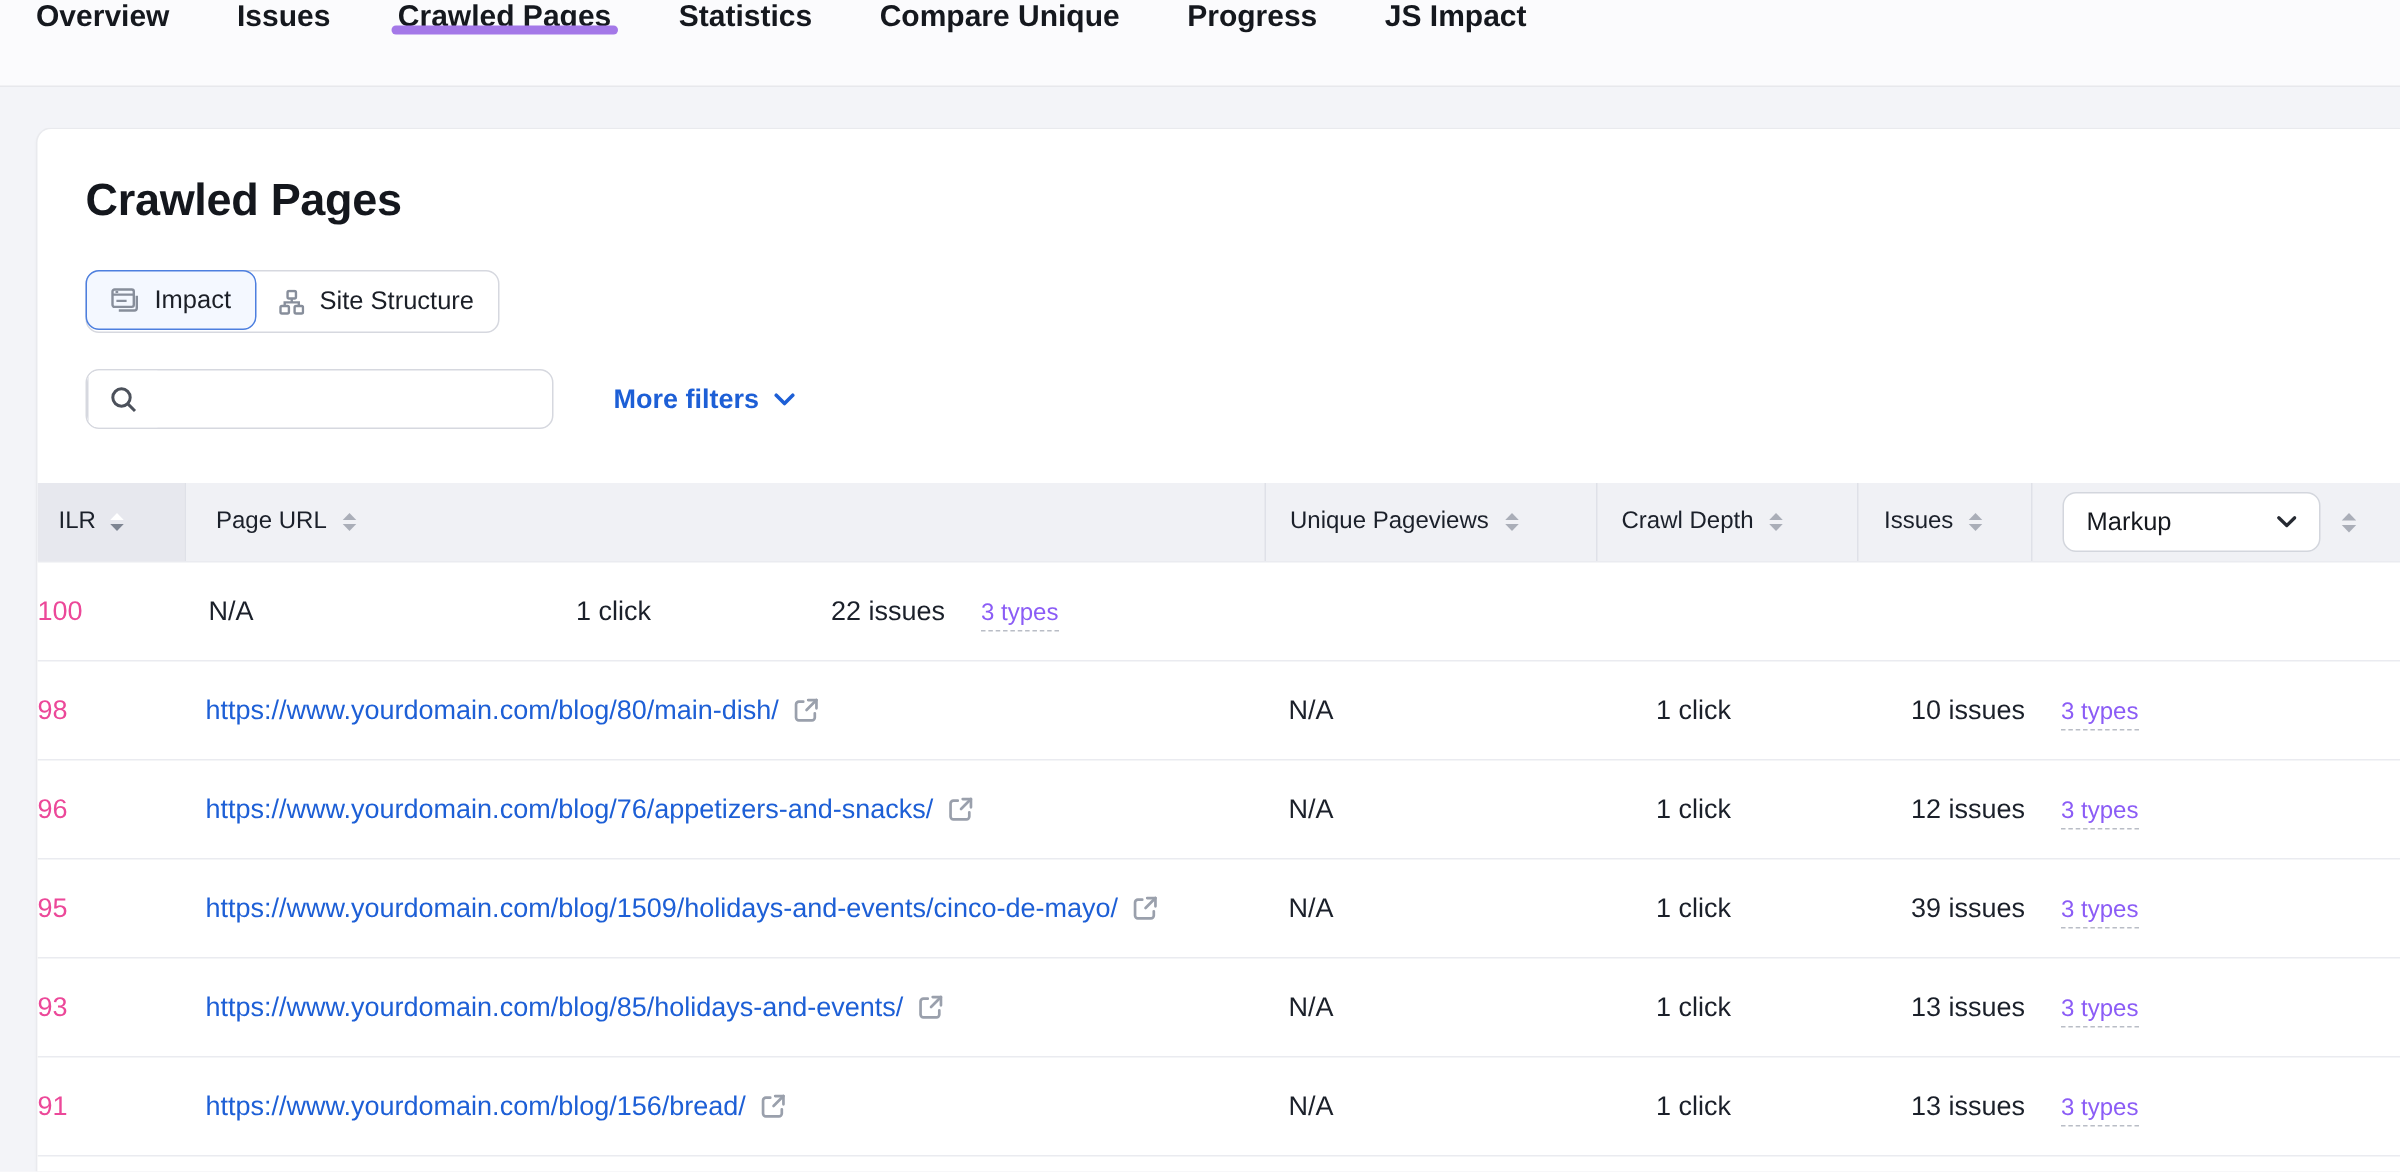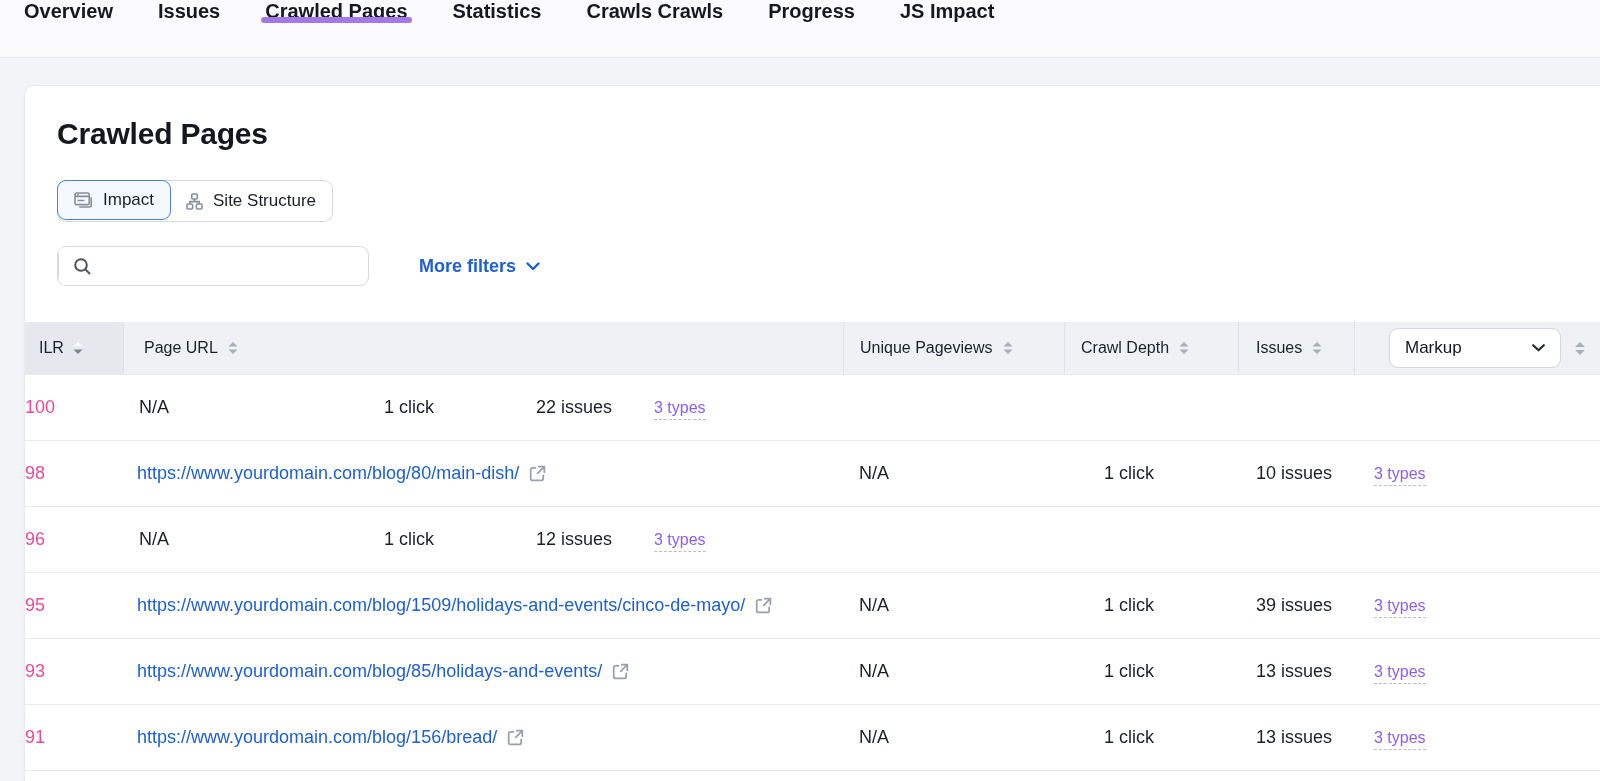--- a/index.html
+++ b/index.html
@@ -95,21 +95,21 @@
     font-family: inherit; color: #1b1f27;
     background: transparent;
   }
   .filter-box input::placeholder { color: #a9adb6; }
   .search-btn {
     width: 47px; border: none; border-left: 1px solid #d6d8df;
     background: #fff; display: flex; align-items: center; justify-content: center;
     cursor: pointer; color: #4c515b;
   }
   .more-filters {
-    margin-left: 50px;
+    margin-left: 40px;
     display: flex; align-items: center; gap: 10px;
     color: #1d5fd6; font-size: 18px; font-weight: 700;
     cursor: pointer;
   }
 
   
   .table { margin-top: 36px; width: 100%; }
   .thead {
     display: flex; height: 52px;
     background: #f0f1f5;
@@ -119,21 +119,21 @@
     display: flex; align-items: center;
     font-size: 16px; color: #1b202a;
     white-space: nowrap;
   }
   .th + .th { border-left: 1px solid #dfe1e8; }
   .c-ilr   { width: 98px; }
   .c-url   { width: 720px; }
   .c-up    { width: 221px; }
   .c-cd    { width: 174px; }
   .c-iss   { width: 116px; }
-  .c-markup{ flex: 1; justify-content: center; }
+  .c-markup{ flex: 1; }
   .th-ilr  { background: #e7e8ee; padding-left: 14px; gap: 9px; }
   .th-url  { padding-left: 20px; gap: 10px; }
   .th-up   { padding-left: 16px; gap: 10px; }
   .th-cd   { padding-left: 16px; gap: 10px; text-align: right; }
   .th-iss  { padding-left: 17px; gap: 10px; }
   .th-markup { padding-left: 20px; gap: 13px; }
   .sort-icon { display: flex; }
   .select-btn {
     height: 40px; width: 172px;
     background: #fff; border: 1px solid #d3d6dd; border-radius: 9px;
@@ -155,21 +155,21 @@
   .url-link {
     color: #1d5fd6; text-decoration: none;
     line-height: 25px;
     max-width: 648px;
     overflow-wrap: anywhere;
     cursor: pointer;
   }
   .ext-icon { display: flex; color: #9aa0ac; cursor: pointer; flex: none; }
   .td-up  { width: 221px; padding-left: 16px; }
   .td-cd  { width: 174px; padding-left: 40px; }
-  .td-iss { width: 116px; text-align: center; padding-right: 4px; }
+  .td-iss { width: 116px; text-align: right; padding-right: 4px; }
   .td-markup { flex: 1; padding-left: 20px; }
   .types-link {
     color: #8b5cf6; text-decoration: none;
     font-size: 16px;
     border-bottom: 1.5px dashed #b9bdc6;
     padding-bottom: 2.5px;
     cursor: pointer;
   }
 </style>
 </head>
@@ -182,21 +182,21 @@
   <div class="tab">
       <span>Issues</span>
     </div>
   <div class="tab active">
       <span>Crawled Pages</span>
     </div>
   <div class="tab">
       <span>Statistics</span>
     </div>
   <div class="tab">
-      <span>Crawls Crawls</span>
+      <span>Compare Unique</span>
     </div>
   <div class="tab">
       <span>Progress</span>
     </div>
   <div class="tab">
       <span>JS Impact</span>
     </div>
 </div>
 
 <div class="card">
@@ -344,20 +344,30 @@
       <div class="td-up">N/A</div>
       <div class="td-cd">1 click</div>
       <div class="td-iss">10 issues</div>
       <div class="td-markup">
         <a class="types-link">3 types</a>
       </div>
     </div>
 
     <div class="tr">
       <div class="td-ilr">96</div>
+      <div class="td-url">
+        <a class="url-link">https://www.yourdomain.com/blog/76/appetizers-and-snacks/</a>
+        <span class="ext-icon">
+          <svg width="19" height="19" viewBox="0 0 19 19" fill="none" stroke="currentColor" stroke-width="1.8" stroke-linecap="round" stroke-linejoin="round">
+            <path d="M7.5 3.8 H4.6 A1.9 1.9 0 0 0 2.7 5.7 V14.4 A1.9 1.9 0 0 0 4.6 16.3 H13.3 A1.9 1.9 0 0 0 15.2 14.4 V11.5"></path>
+            <path d="M10.8 2.7 H16.3 V8.2"></path>
+            <path d="M16.3 2.7 L9.7 9.3"></path>
+          </svg>
+        </span>
+      </div>
       <div class="td-up">N/A</div>
       <div class="td-cd">1 click</div>
       <div class="td-iss">12 issues</div>
       <div class="td-markup">
         <a class="types-link">3 types</a>
       </div>
     </div>
 
     <div class="tr">
       <div class="td-ilr">95</div>

